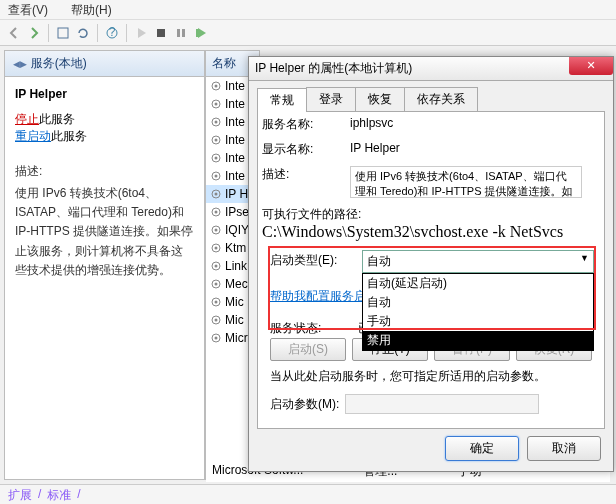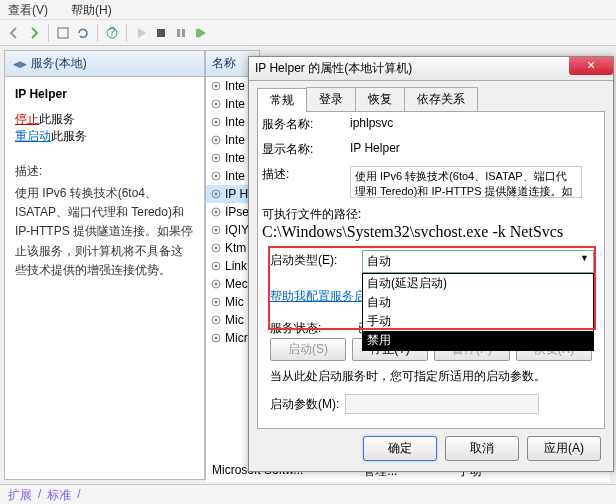--- a/index.html
+++ b/index.html
@@ -339,15 +339,14 @@
 
     <div class="param-row">
       <span>启动参数(M):</span>
       <input class="param-input" disabled="" style="">
     </div>
   </div>
 
   <div class="dlg-buttons">
     <div class="dlg-btn ok">确定</div>
     <div class="dlg-btn">取消</div>
-    <div class="dlg-btn">应用(A)</div>
   </div>
 </div>
 
 </body></html>

